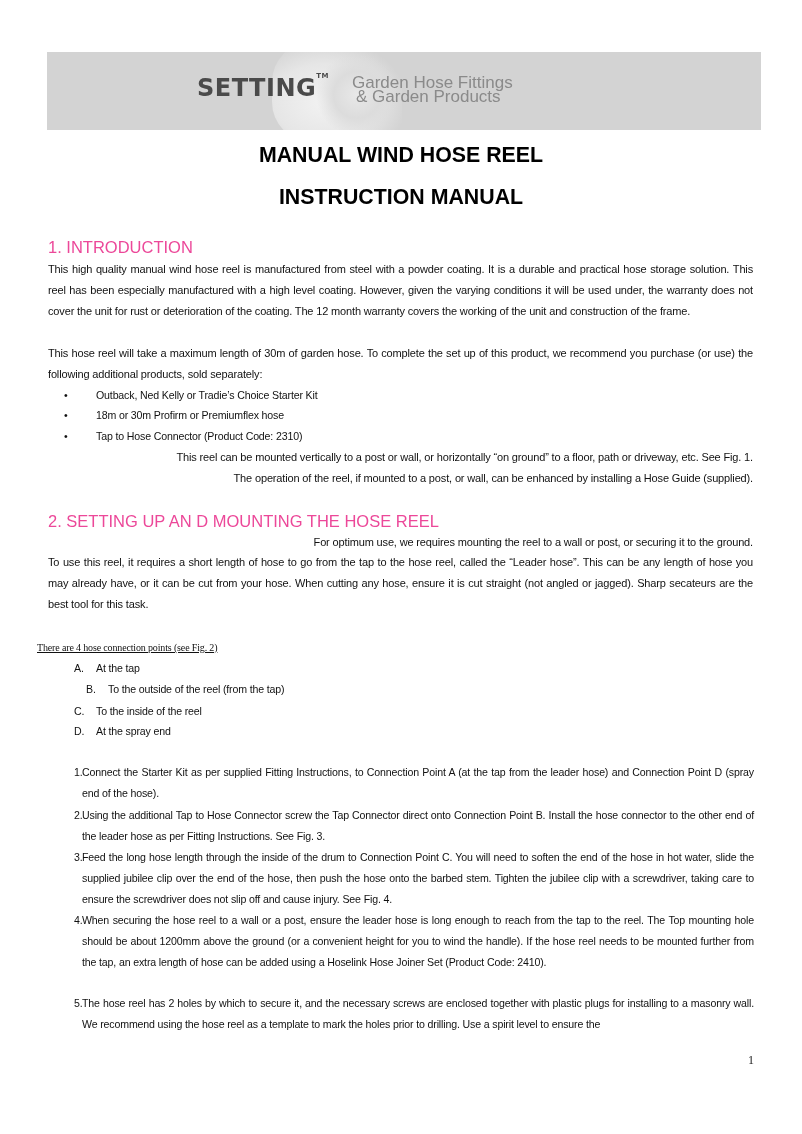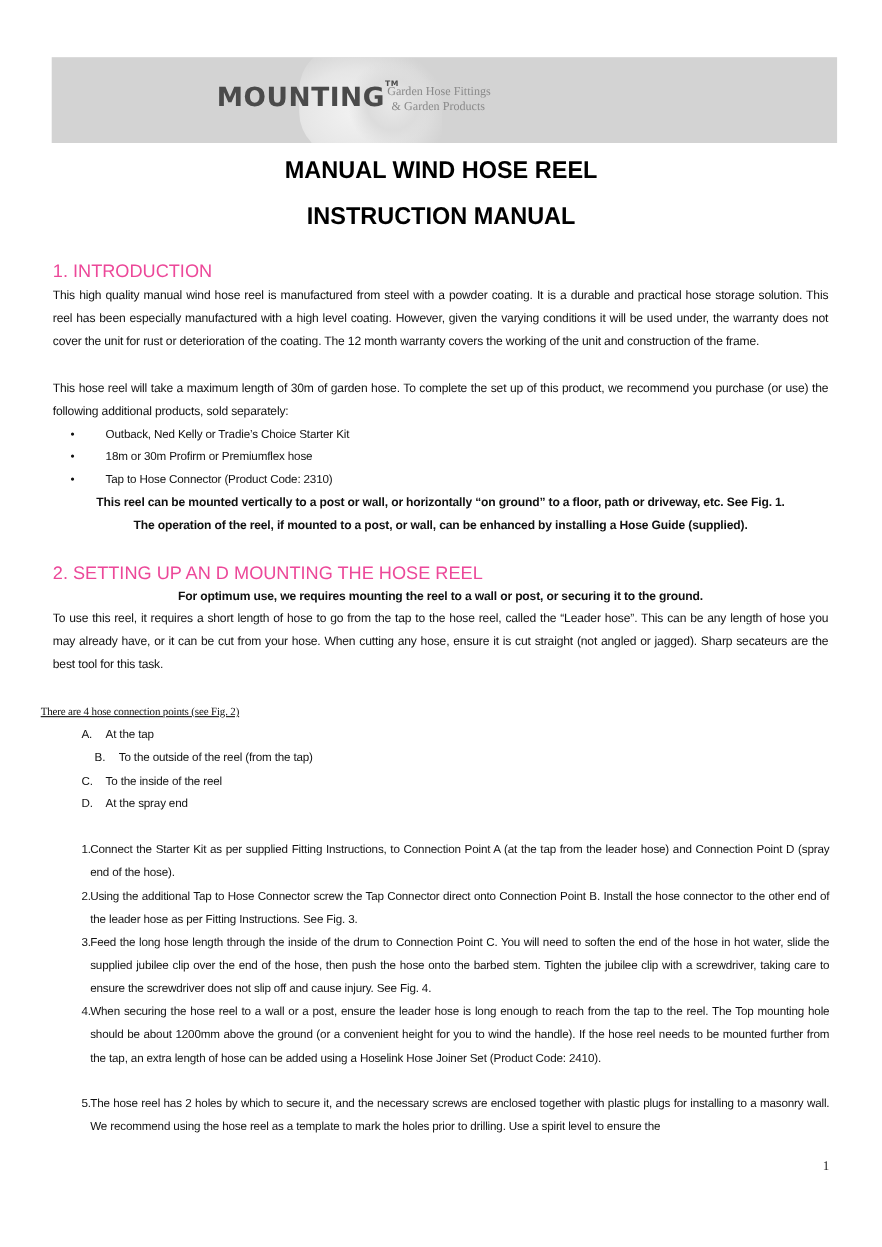--- a/index.html
+++ b/index.html
@@ -18,40 +18,40 @@
     background: radial-gradient(circle at 50% 55%, #e8e8e8 0%, #dcdcdc 40%, rgba(211,211,211,0) 70%);
   }
   .banner .logo {
     position: absolute; left: 150px; top: 22px;
     font-family: "DejaVu Sans", sans-serif; font-weight: bold; font-size: 24px;
     color: #4a4a4a; letter-spacing: 0.5px;
   }
   .banner .logo sup { font-size: 7px; vertical-align: top; position: relative; top: -2px; }
   .banner .tagline {
     position: absolute; left: 305px; top: 24px;
-    font-family: Liberation Serif, serif; font-size: 11px; color: #8a8a8a; line-height: 14px;
+    font-family: Liberation Sans, sans-serif; font-size: 17px; color: #8a8a8a; line-height: 14px;
   }
   .banner .tagline span { display: block; }
   .banner .tagline span.l2 { padding-left: 4px; }
 
   .title {
     position: absolute; left: 0; width: 802px; text-align: center;
     font-family: "Liberation Sans", sans-serif; font-weight: bold; font-size: 22px; color: #000;
     transform: scaleX(0.97);
   }
   .h2 {
     position: absolute; left: 48px;
     font-family: "Liberation Sans", sans-serif; font-weight: normal; font-size: 16.5px; color: #ec4899;
   }
   .p {
     position: absolute; left: 48px; width: 705px;
     font-family: "Liberation Sans", sans-serif; font-size: 11px; line-height: 21px; color: #111;
     text-align: justify; letter-spacing: -0.15px;
   }
-  .p.nojust { text-align: center; font-weight: bold; }
+  .p.nojust { text-align: right; }
   .bul {
     position: absolute; left: 64px;
     font-family: Liberation Sans, sans-serif; font-size: 10.6px; color: #111; letter-spacing: -0.15px;
   }
   .bul .dot { display: inline-block; width: 32px; }
   .ul-line {
     position: absolute; left: 37px;
     font-family: Liberation Serif, serif; font-size: 10px; color: #111; text-decoration: underline;
     letter-spacing: -0.15px;
   }
@@ -71,21 +71,21 @@
     position: absolute; left: 748px; top: 1053px;
     font-family: "Liberation Serif", serif; font-size: 12px; color: #222;
   }
 </style>
 </head>
 <body>
 
 <div class="banner">
   <div class="swoosh"></div>
   <div class="flower"></div>
-  <div class="logo"><span>MOUNTING</span><sup>TM</sup></div>
+  <div class="logo"><span>SETTING</span><sup>TM</sup></div>
   <div class="tagline">
     <span>Garden Hose Fittings</span>
     <span class="l2">&amp; Garden Products</span>
   </div>
 </div>
 
 <div class="title" style="top:142px;">MANUAL WIND HOSE REEL</div>
 <div class="title" style="top:184px;">INSTRUCTION MANUAL</div>
 
 <div class="h2" style="top:238px;">1. INTRODUCTION</div>

